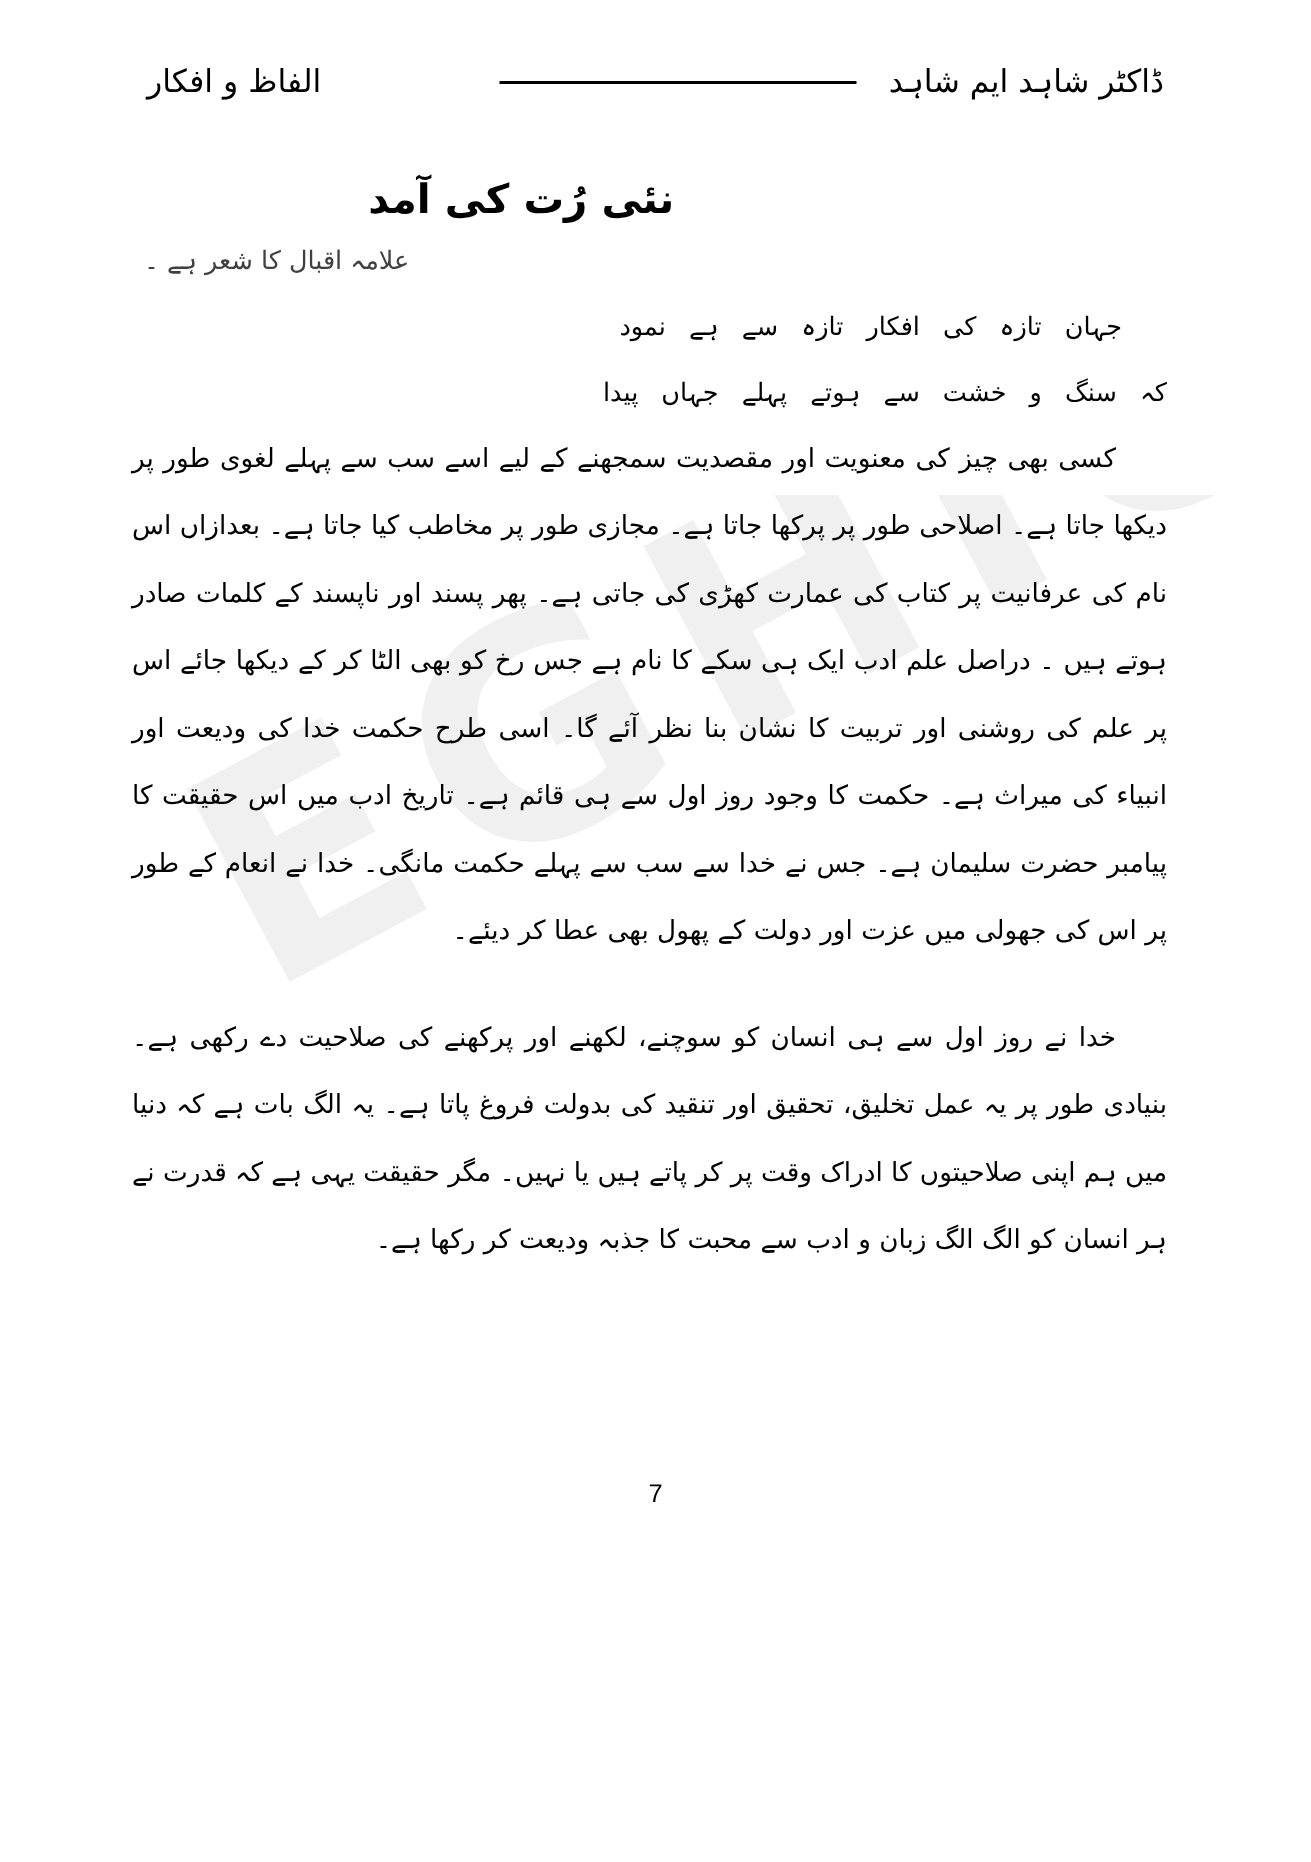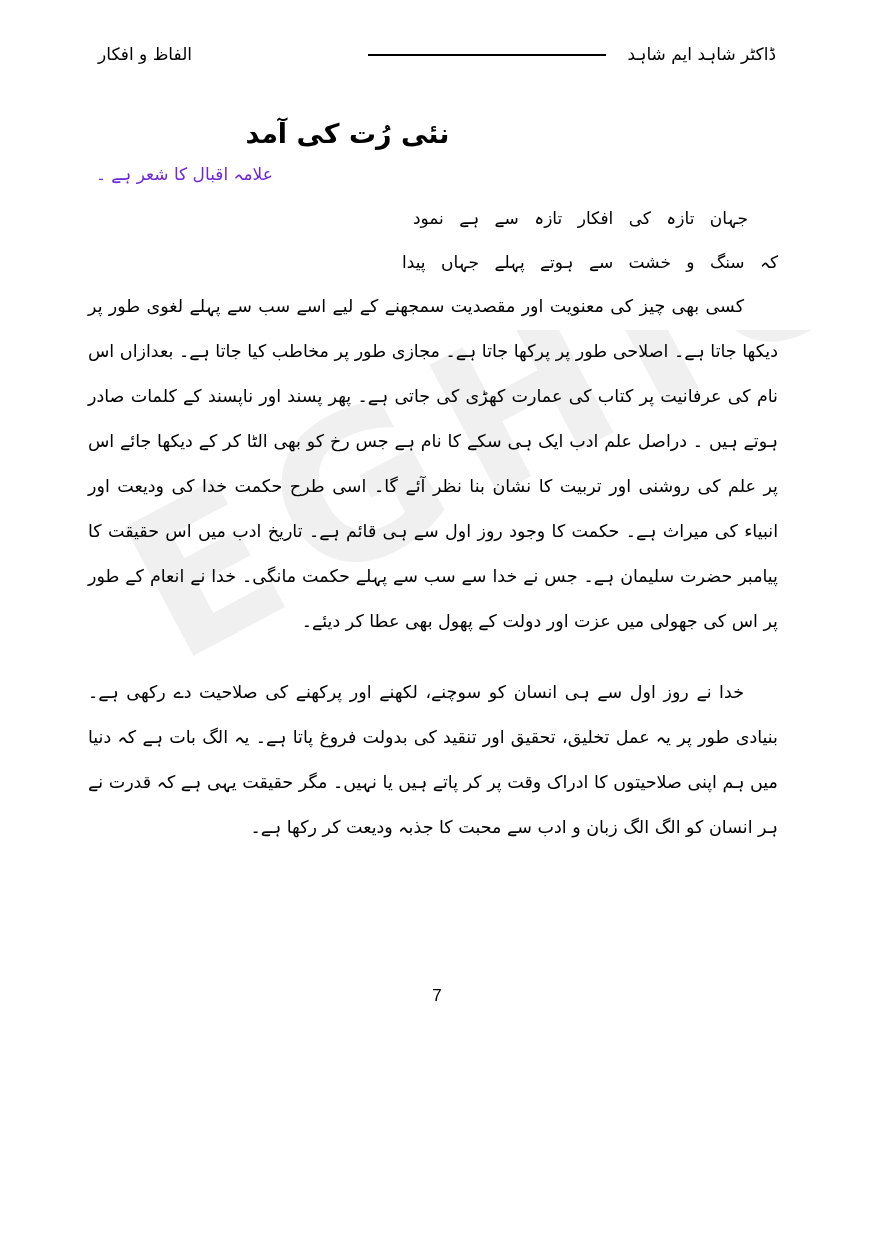--- a/index.html
+++ b/index.html
@@ -62,21 +62,21 @@
     height: 34px;
     display: flex;
     flex-direction: row;
     align-items: center;
     justify-content: space-between;
     direction: rtl;
   }
   .header-author,
   .header-booktitle {
     font-family: "DejaVu Sans", "Liberation Sans", sans-serif;
-    font-size: 17px;
+    font-size: 21px;
     color: #000000;
     white-space: nowrap;
     line-height: 1.6;
   }
   .header-rule {
     flex: 0 0 auto;
     width: 238px;
     height: 0;
     border-top: 2.2px solid #000000;
     margin: 0 22px;
@@ -103,21 +103,21 @@
     position: absolute;
     top: 152px;
     right: 96px;
     width: 690px;
     direction: rtl;
     text-align: justify;
   }
   .lead-line {
     font-size: 17px;
     line-height: 44px;
-    color: #6d28d9;
+    color: #404040;
     text-align: left;
     padding-left: 8px;
     direction: rtl;
     font-family: "DejaVu Sans", "Liberation Sans", sans-serif;
   }
   .verse {
     font-size: 17px;
     line-height: 44px;
     color: #000000;
     text-align: right;

